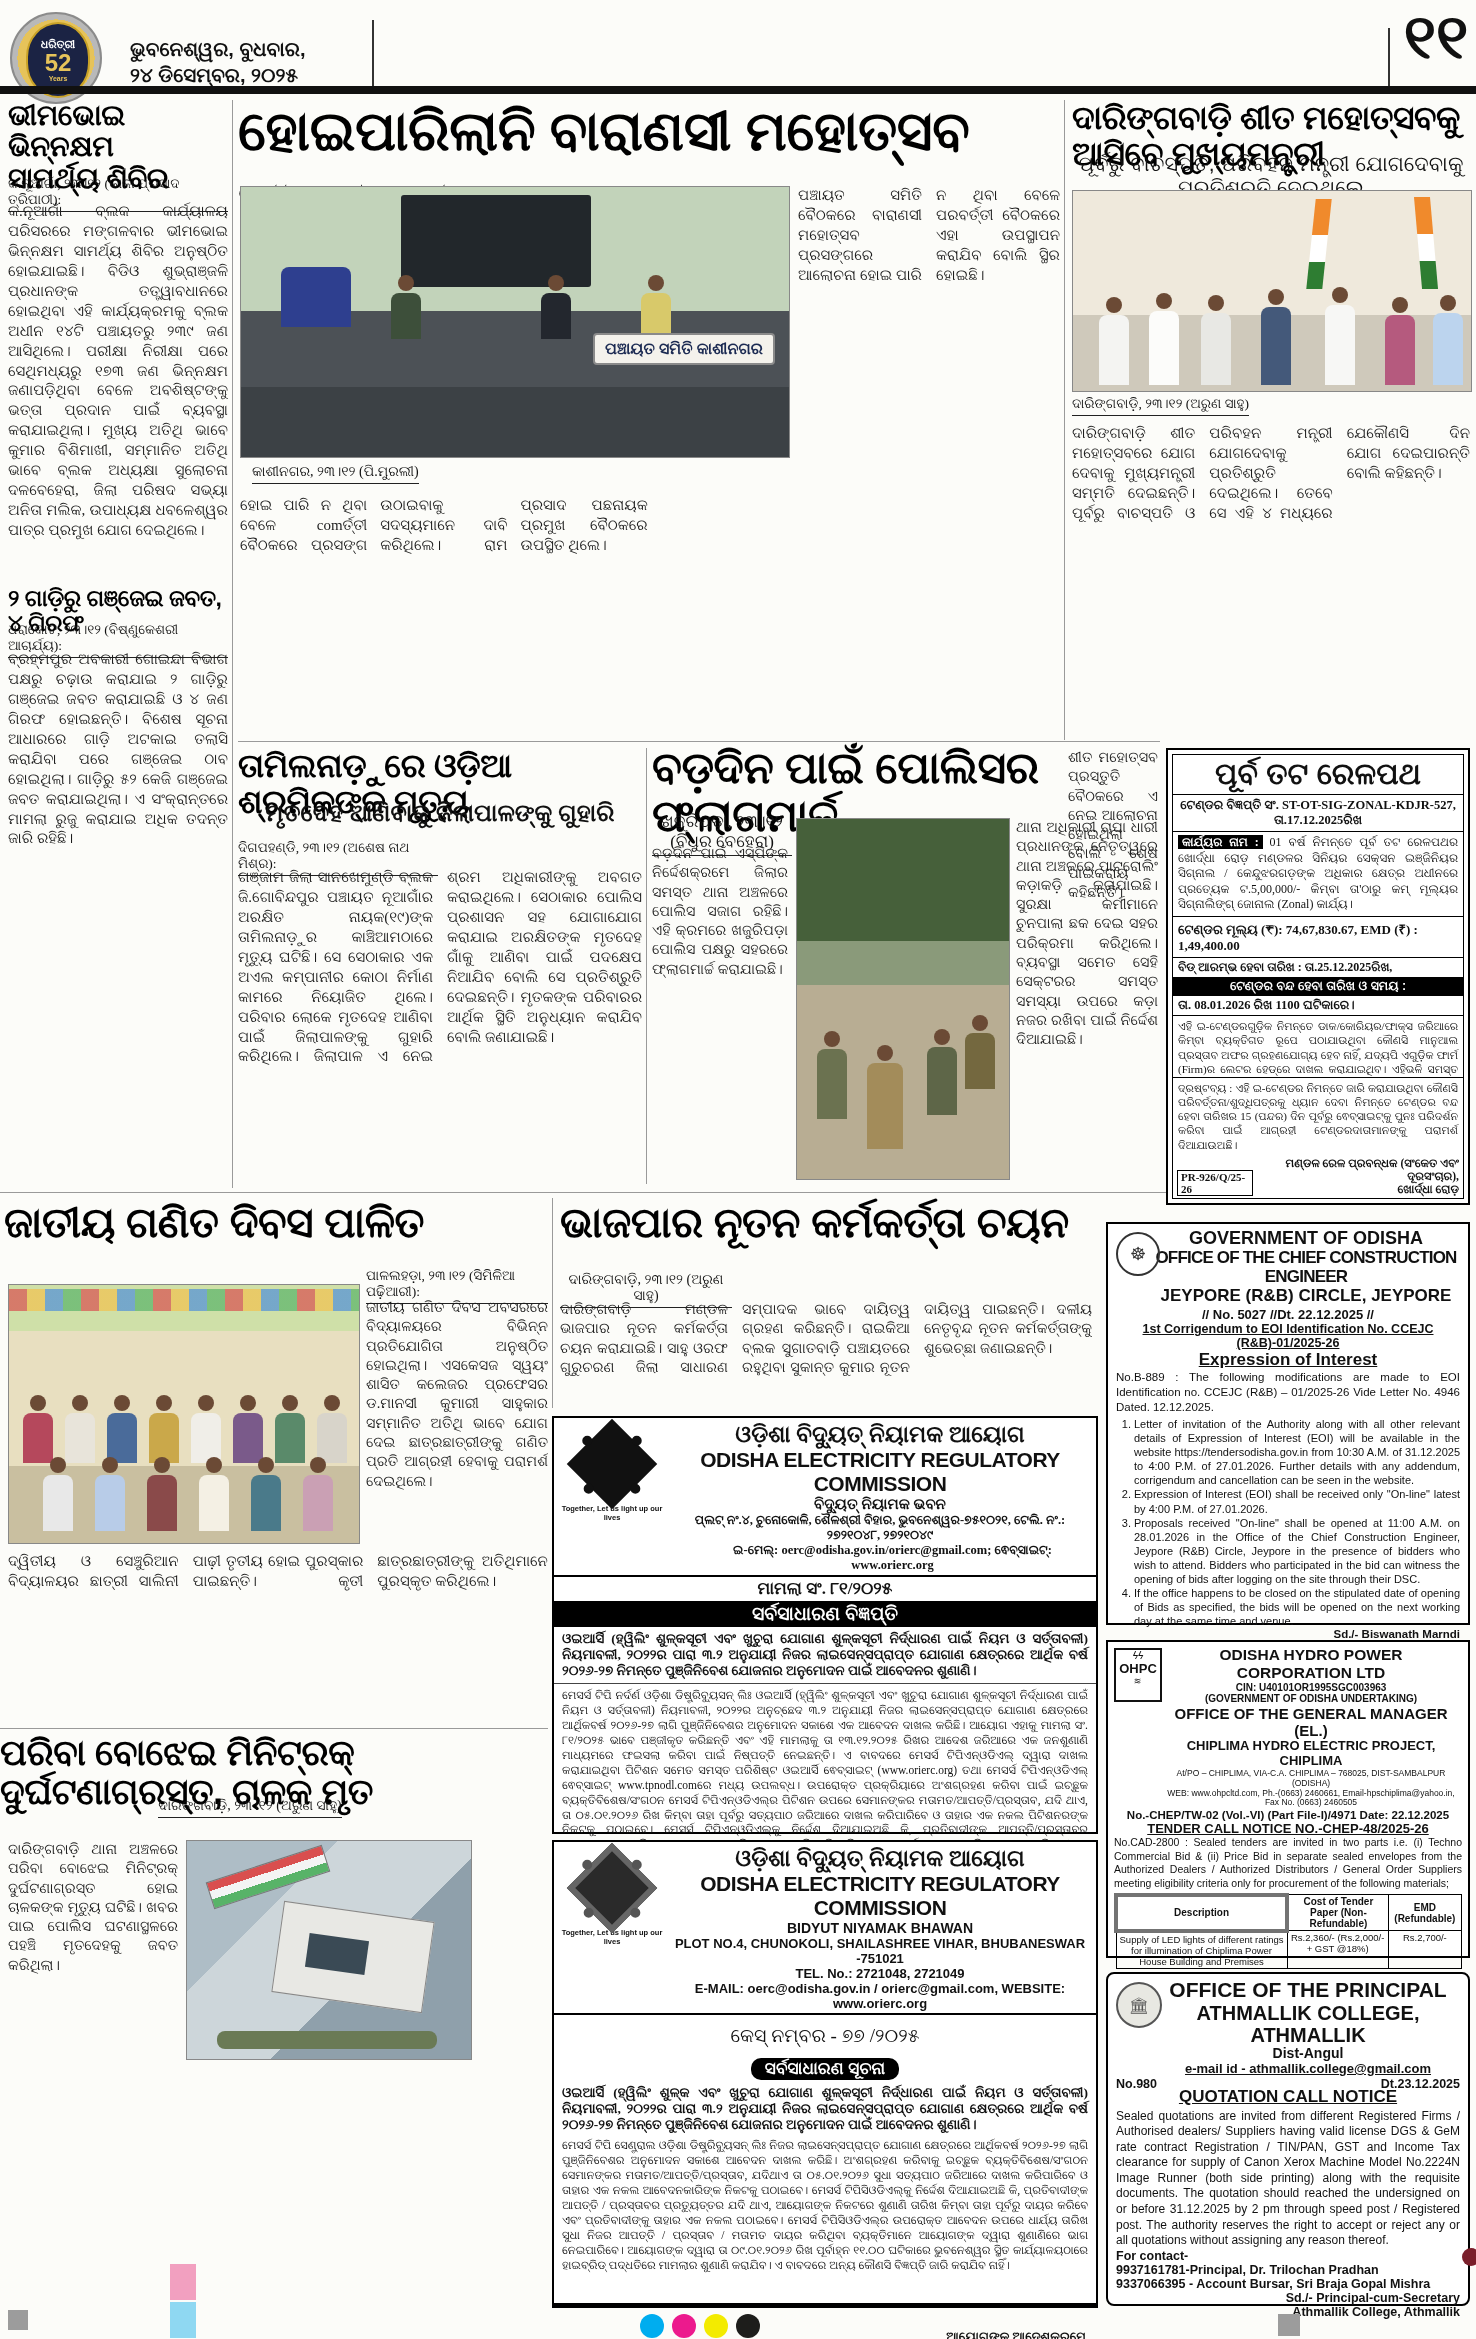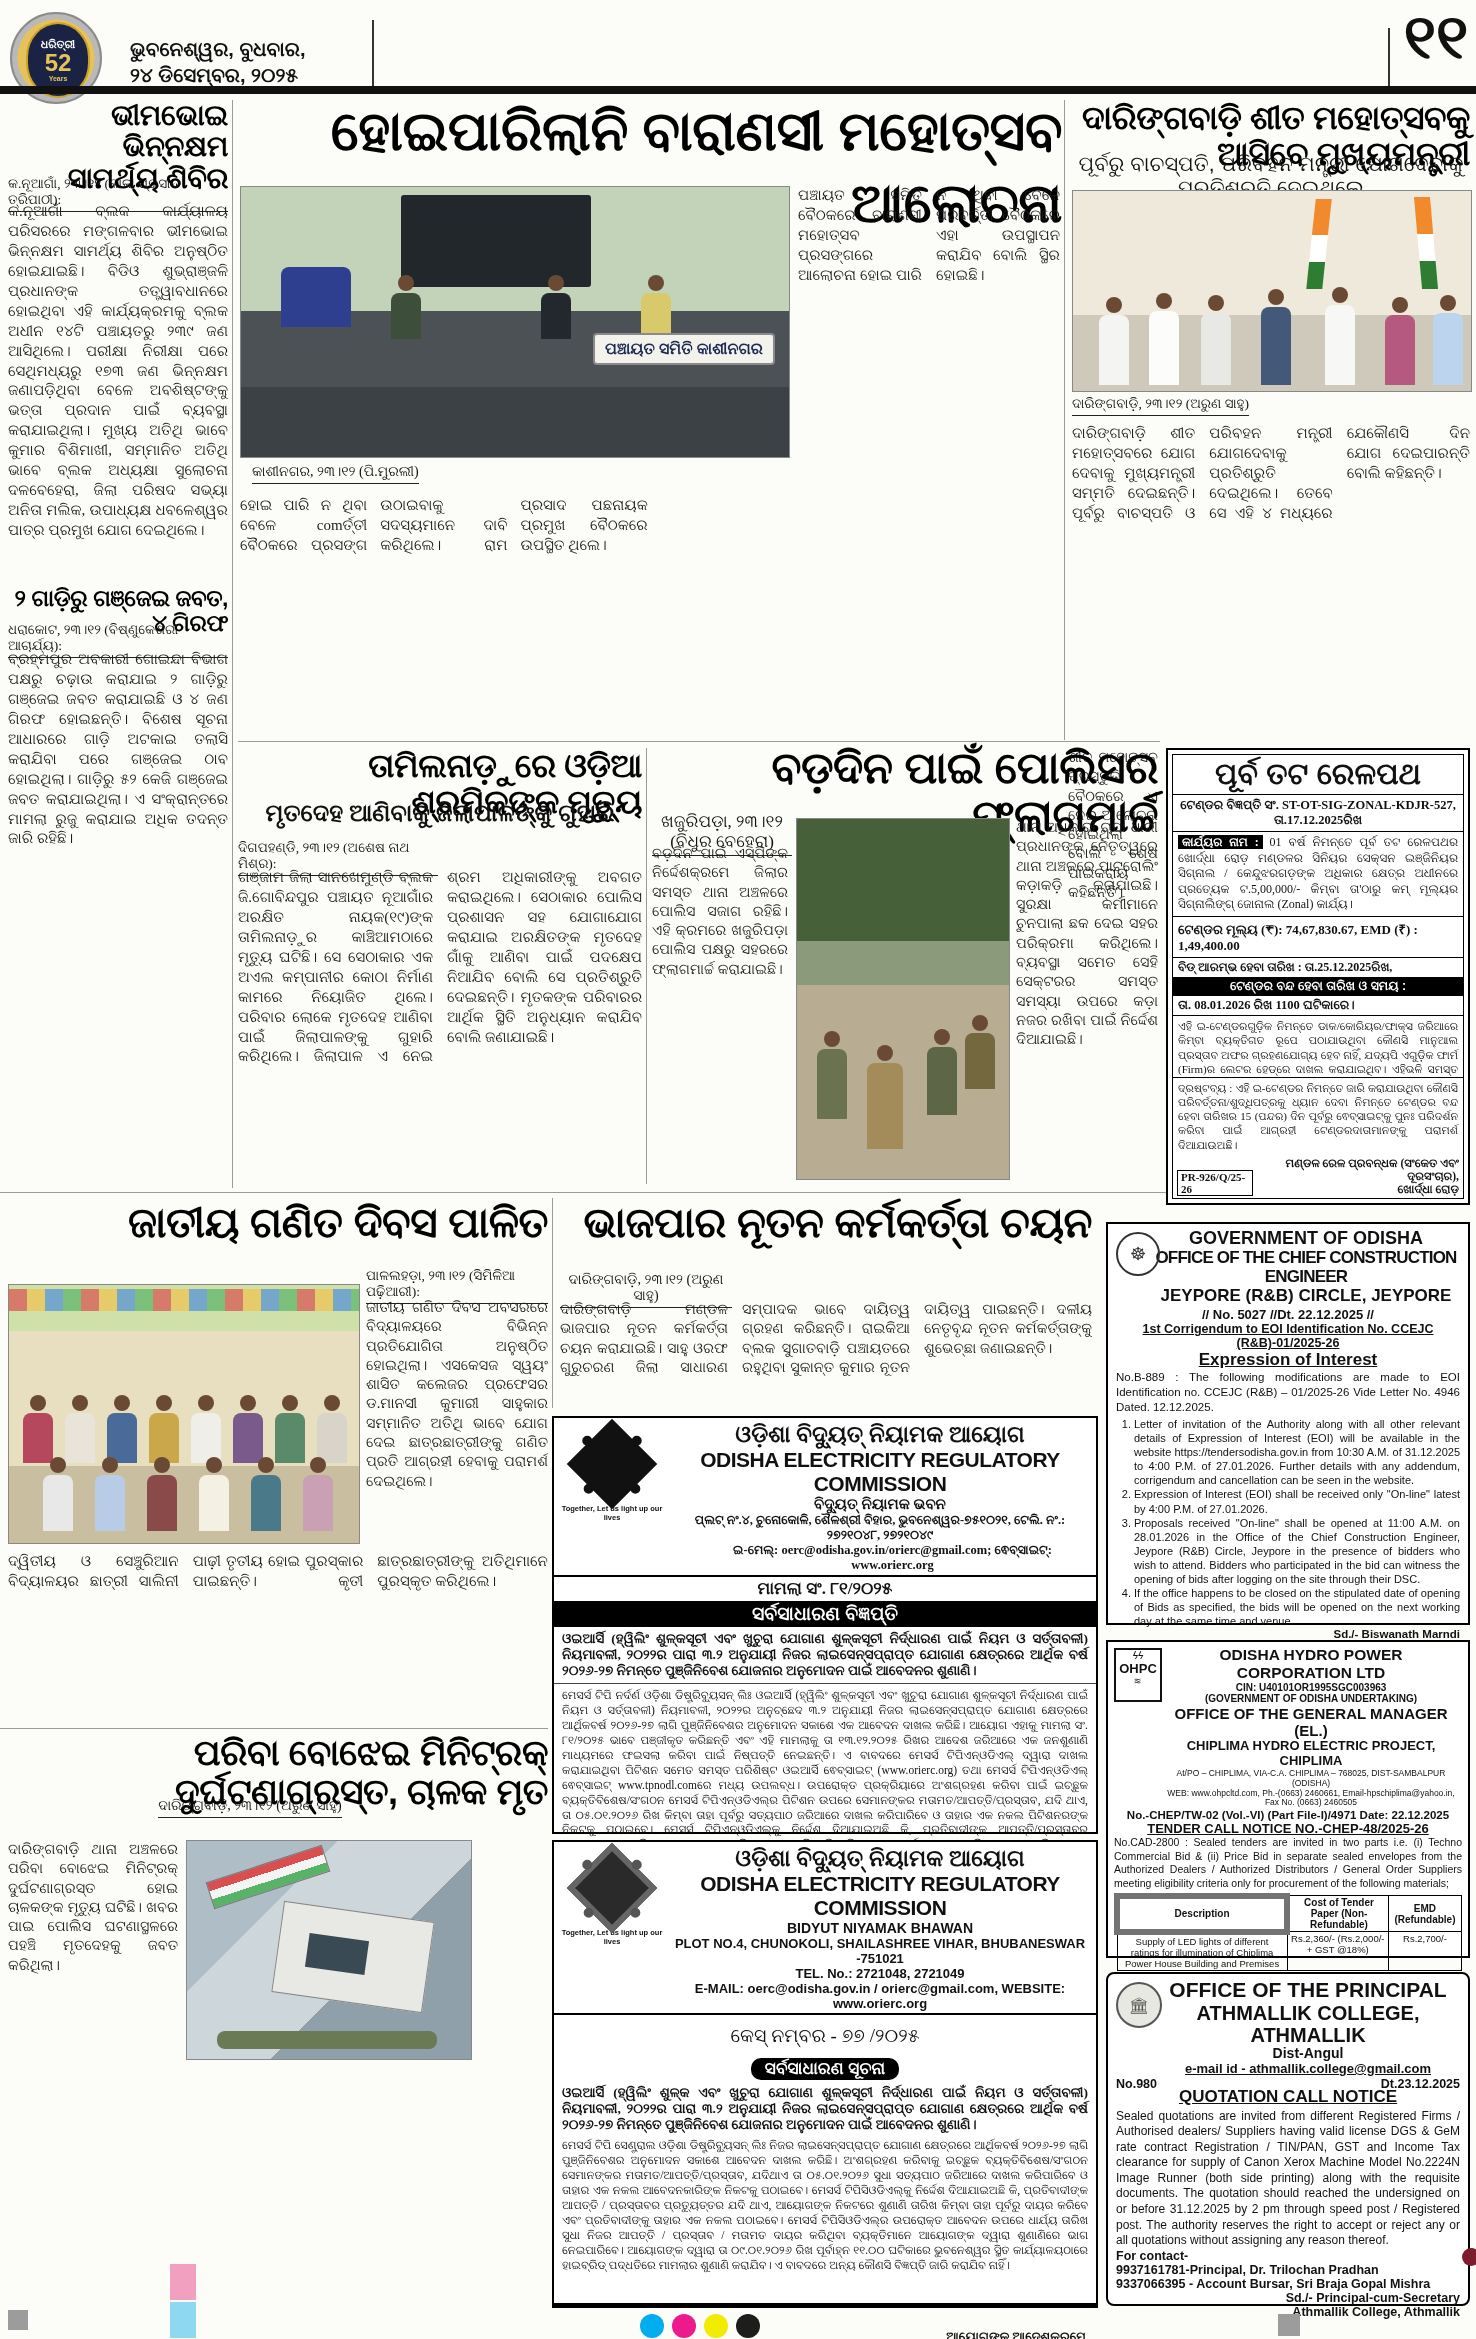--- a/index.html
+++ b/index.html
@@ -1,20 +1,20 @@
 <!DOCTYPE html>
 <html><head>
 <meta charset="utf-8">
 <style>
   html,body{margin:0;padding:0;background:#e8e8e4;}
   .page{position:relative;width:1476px;height:2339px;background:#fcfcf9;margin:0 auto;
         font-family:"Liberation Serif",serif;color:#111;overflow:hidden;}
   .abs{position:absolute;}
   .sans{font-family:"Liberation Sans",sans-serif;}
-  .art-title{font-family:"Liberation Sans",sans-serif;font-weight:700;color:#000;text-align:right;line-height:1.08;letter-spacing:-0.5px;}
+  .art-title{font-family:"Liberation Sans",sans-serif;font-weight:700;color:#000;text-align:left;line-height:1.08;letter-spacing:-0.5px;}
   .byline{font-size:14px;text-align:center;color:#111;}
   .byline-u{display:inline-block;border-bottom:1.5px solid #222;padding-bottom:3px;}
   .bodytxt{font-size:15px;line-height:1.33;text-align:justify;overflow:hidden;color:#1c1c1c;}
   .cols2{column-count:2;column-gap:14px;}
   .cols3{column-count:3;column-gap:14px;}
   .cols4{column-count:4;column-gap:13px;}
   .photo{overflow:hidden;border:1px solid #888;}
   .vrule{width:1px;background:#9a9a9a;}
   .hrule{height:1px;background:#9a9a9a;}
   .nbox{border:2px solid #000;background:#fff;box-sizing:border-box;}
@@ -386,21 +386,21 @@
         <div style="font-size:8.5px;">At/PO – CHIPLIMA, VIA-C.A. CHIPLIMA – 768025, DIST-SAMBALPUR (ODISHA)</div>
         <div style="font-size:8.5px;">WEB: www.ohpcltd.com, Ph.-(0663) 2460661, Email-hpschiplima@yahoo.in, Fax No. (0663) 2460505</div>
       </div>
     </div>
     <div class="sans ncenter" style="font-size:11.5px;font-weight:700;margin-top:1px;">No.-CHEP/TW-02 (Vol.-VI) (Part File-I)/4971 Date: 22.12.2025</div>
     <div class="sans ncenter" style="font-size:13px;font-weight:700;text-decoration:underline;">TENDER CALL NOTICE NO.-CHEP-48/2025-26</div>
     <div class="sans nsm" style="font-size:10.5px;">No.CAD-2800 : Sealed tenders are invited in two parts i.e. (i) Techno Commercial Bid &amp; (ii) Price Bid in separate sealed envelopes from the Authorized Dealers / Authorized Distributors / General Order Suppliers meeting eligibility criteria only for procurement of the following materials;</div>
     <table style="width:100%;border-collapse:collapse;margin-top:2px;">
       <tbody>
           <tr>
-        <th style="border:6px solid #737373;font-size:10px;padding:1px 2px;" class="sans">Description</th>
+        <th style="border:4px solid #737373;font-size:10px;padding:1px 2px;" class="sans">Description</th>
         <th style="border:1px solid #000;font-size:10px;padding:1px 2px;" class="sans">Cost of Tender Paper (Non-Refundable)</th>
         <th style="border:1px solid #000;font-size:10px;padding:1px 2px;" class="sans">EMD (Refundable)</th>
       </tr>
       <tr>
         <td style="border:1px solid #000;font-size:9.5px;padding:1px 3px;text-align:center;" class="sans">Supply of LED lights of different ratings for illumination of Chiplima Power House Building and Premises</td>
         <td style="border:1px solid #000;font-size:9.5px;padding:1px 3px;text-align:center;vertical-align:top;" class="sans">Rs.2,360/- (Rs.2,000/- + GST @18%)</td>
         <td style="border:1px solid #000;font-size:9.5px;padding:1px 3px;text-align:center;vertical-align:top;" class="sans">Rs.2,700/-</td>
       </tr>
     </tbody>
       </table>

